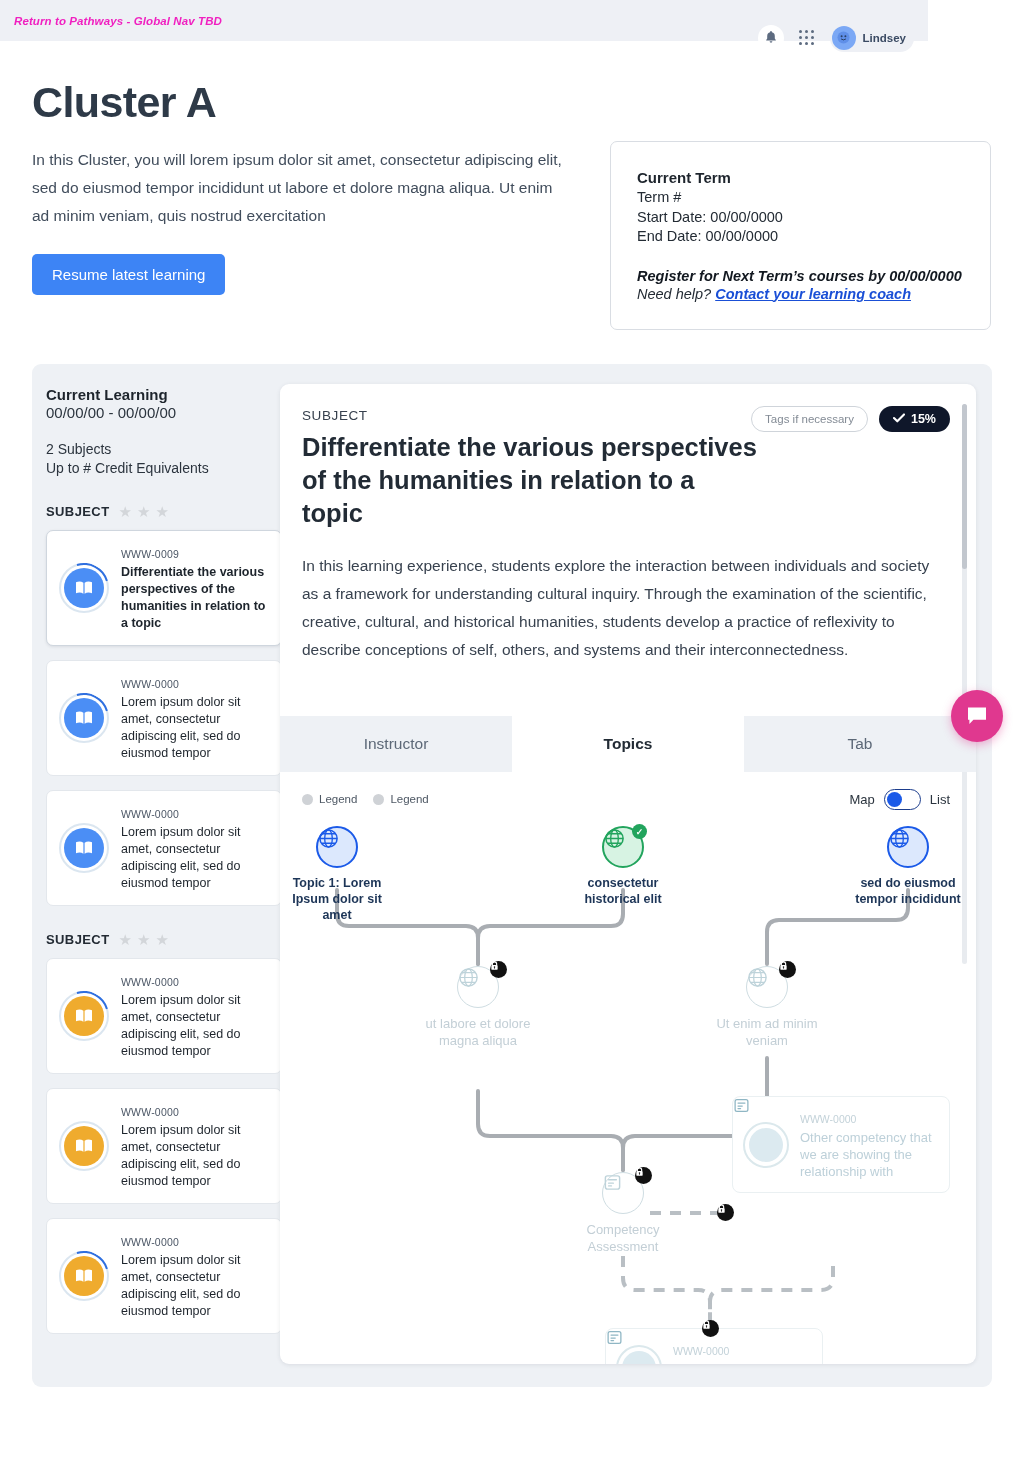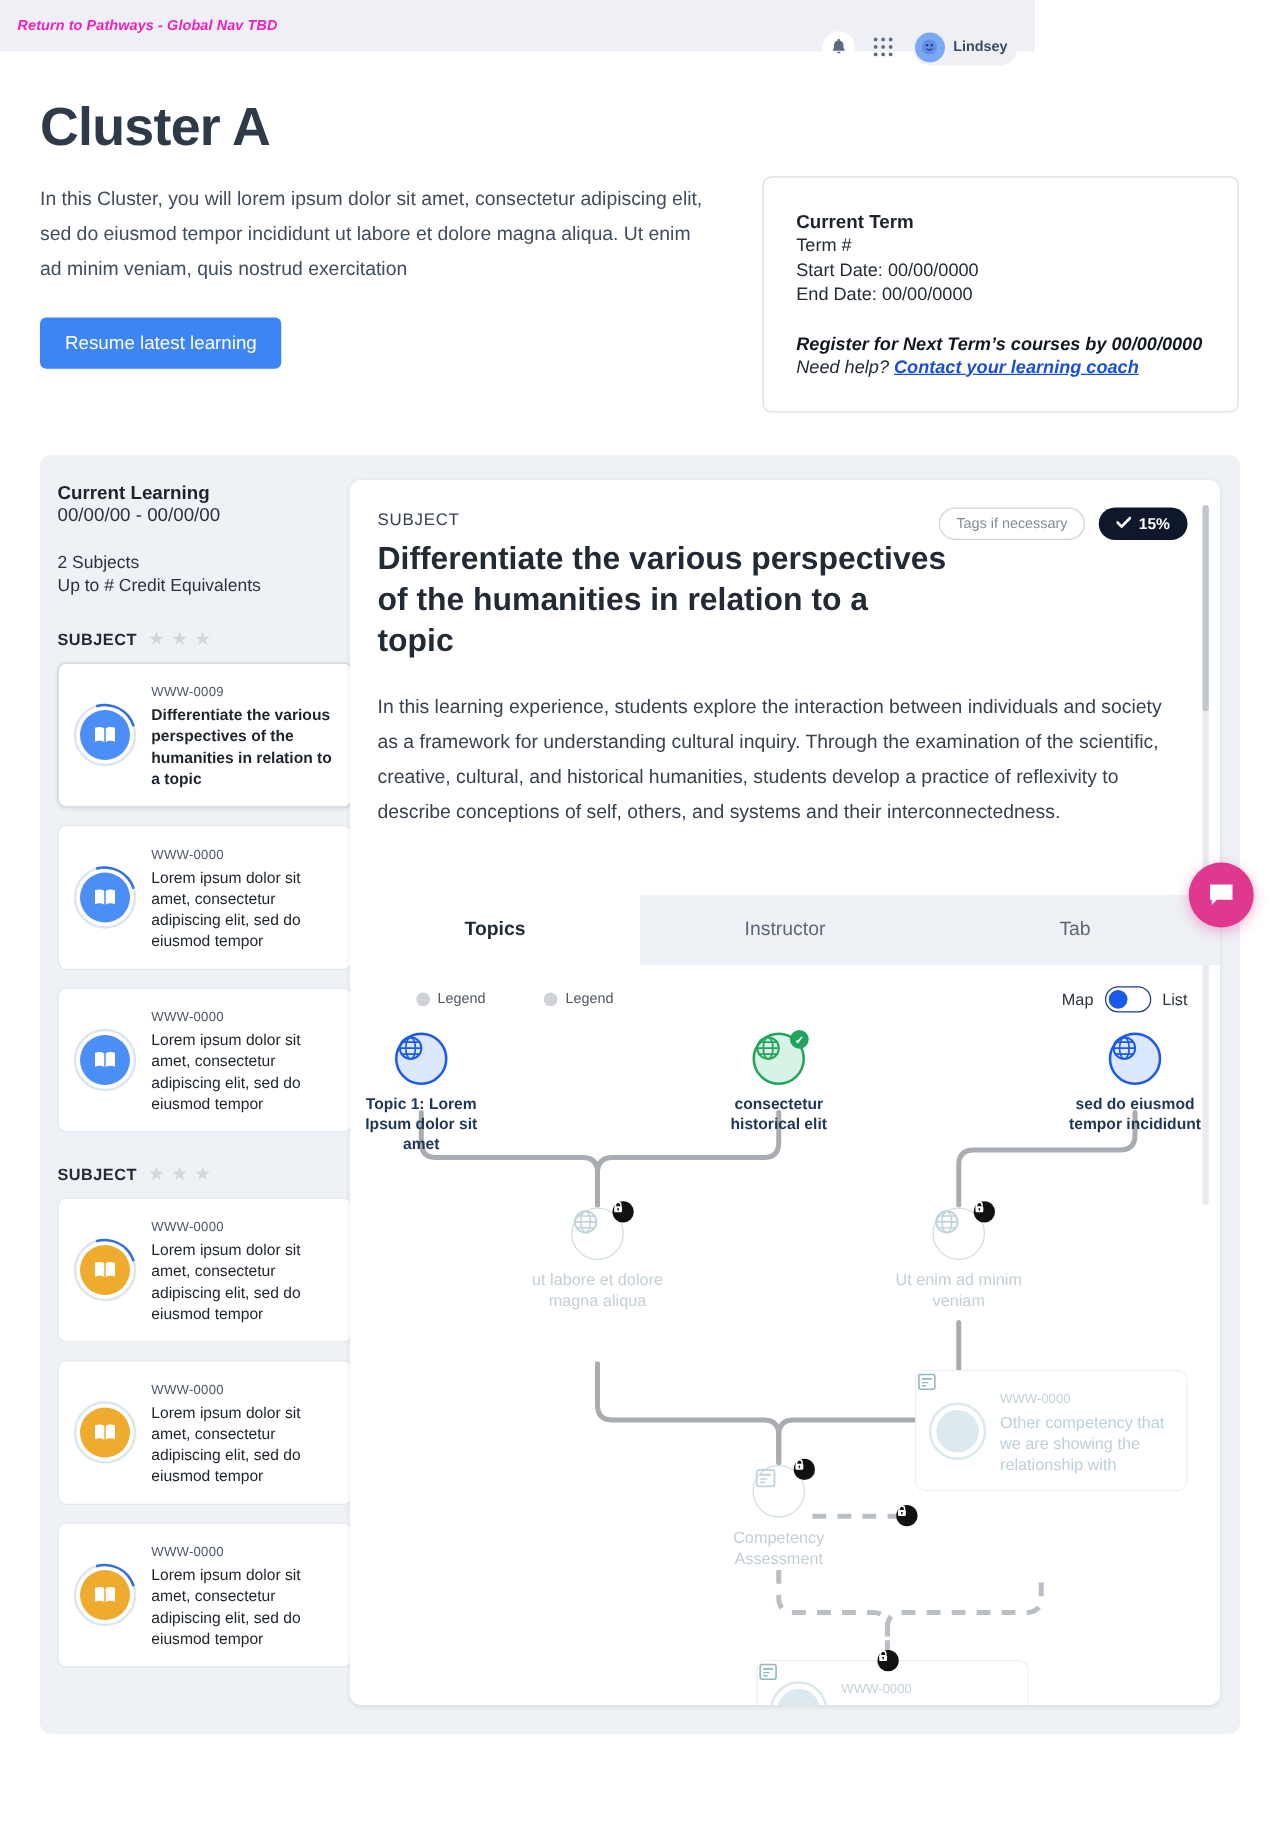--- a/index.html
+++ b/index.html
@@ -7,21 +7,21 @@
     width: 1024px; height: 1462px;
     background: #ffffff;
     font-family: "Liberation Sans", sans-serif;
     color: #3b4754;
     overflow: hidden;
   }
 
   
   .globalnav {
     position: absolute; top: 0; left: 0;
-    width: 828px; height: 41px;
+    width: 928px; height: 41px;
     background: #eef0f5;
     display: flex; align-items: center;
   }
   .gn-left {
     margin-left: 14px;
     font-size: 11.5px; font-weight: bold; font-style: italic;
     color: #f020c0; letter-spacing: .1px;
   }
   .gn-right {
     margin-left: auto; margin-right: 14px;
@@ -171,21 +171,21 @@
     flex: 1; display: flex; align-items: center; justify-content: center;
     font-size: 15.5px; color: #5c6877; background: #eef1f5; cursor: pointer;
   }
   .tab.active { background: #ffffff; color: #222b35; font-weight: bold; }
 
   
   .legendrow {
     position: absolute; left: 0; top: 388px; width: 696px; height: 54px;
     display: flex; align-items: center; padding: 0 26px 0 22px;
   }
-  .legend-item { display: flex; align-items: center; gap: 6px; margin-right: 16px; margin-left: 31px; }
+  .legend-item { display: flex; align-items: center; gap: 6px; margin-right: 16px; }
   .legend-dot { width: 11px; height: 11px; border-radius: 50%; background: #cfd2d6; }
   .legend-lbl { font-size: 11.5px; color: #4e5864; }
   .togglewrap { margin-left: auto; display: flex; align-items: center; gap: 9px; }
   .tg-lbl { font-size: 13px; color: #2b343e; }
   .switch {
     width: 37px; height: 21px; border-radius: 11px;
     border: 1.5px solid #1b3c8c; background: #ffffff;
     position: relative; cursor: pointer;
   }
   .switch .knob {
@@ -451,22 +451,22 @@
               </svg>
           </span>
           <span>15%</span>
         </span>
       </div>
     </div>
 
     <div class="mc-body">In this learning experience, students explore the interaction between individuals and society as a framework for understanding cultural inquiry. Through the examination of the scientific, creative, cultural, and historical humanities, students develop a practice of reflexivity to describe conceptions of self, others, and systems and their interconnectedness.</div>
 
     <div class="tabs">
+      <div class="tab">Instructor</div>
       <div class="tab active">Topics</div>
-      <div class="tab">Instructor</div>
       <div class="tab">Tab</div>
     </div>
 
     <div class="legendrow">
       <span class="legend-item">
         <span class="legend-dot"></span>
         <span class="legend-lbl">Legend</span>
       </span>
       <span class="legend-item">
         <span class="legend-dot"></span>

